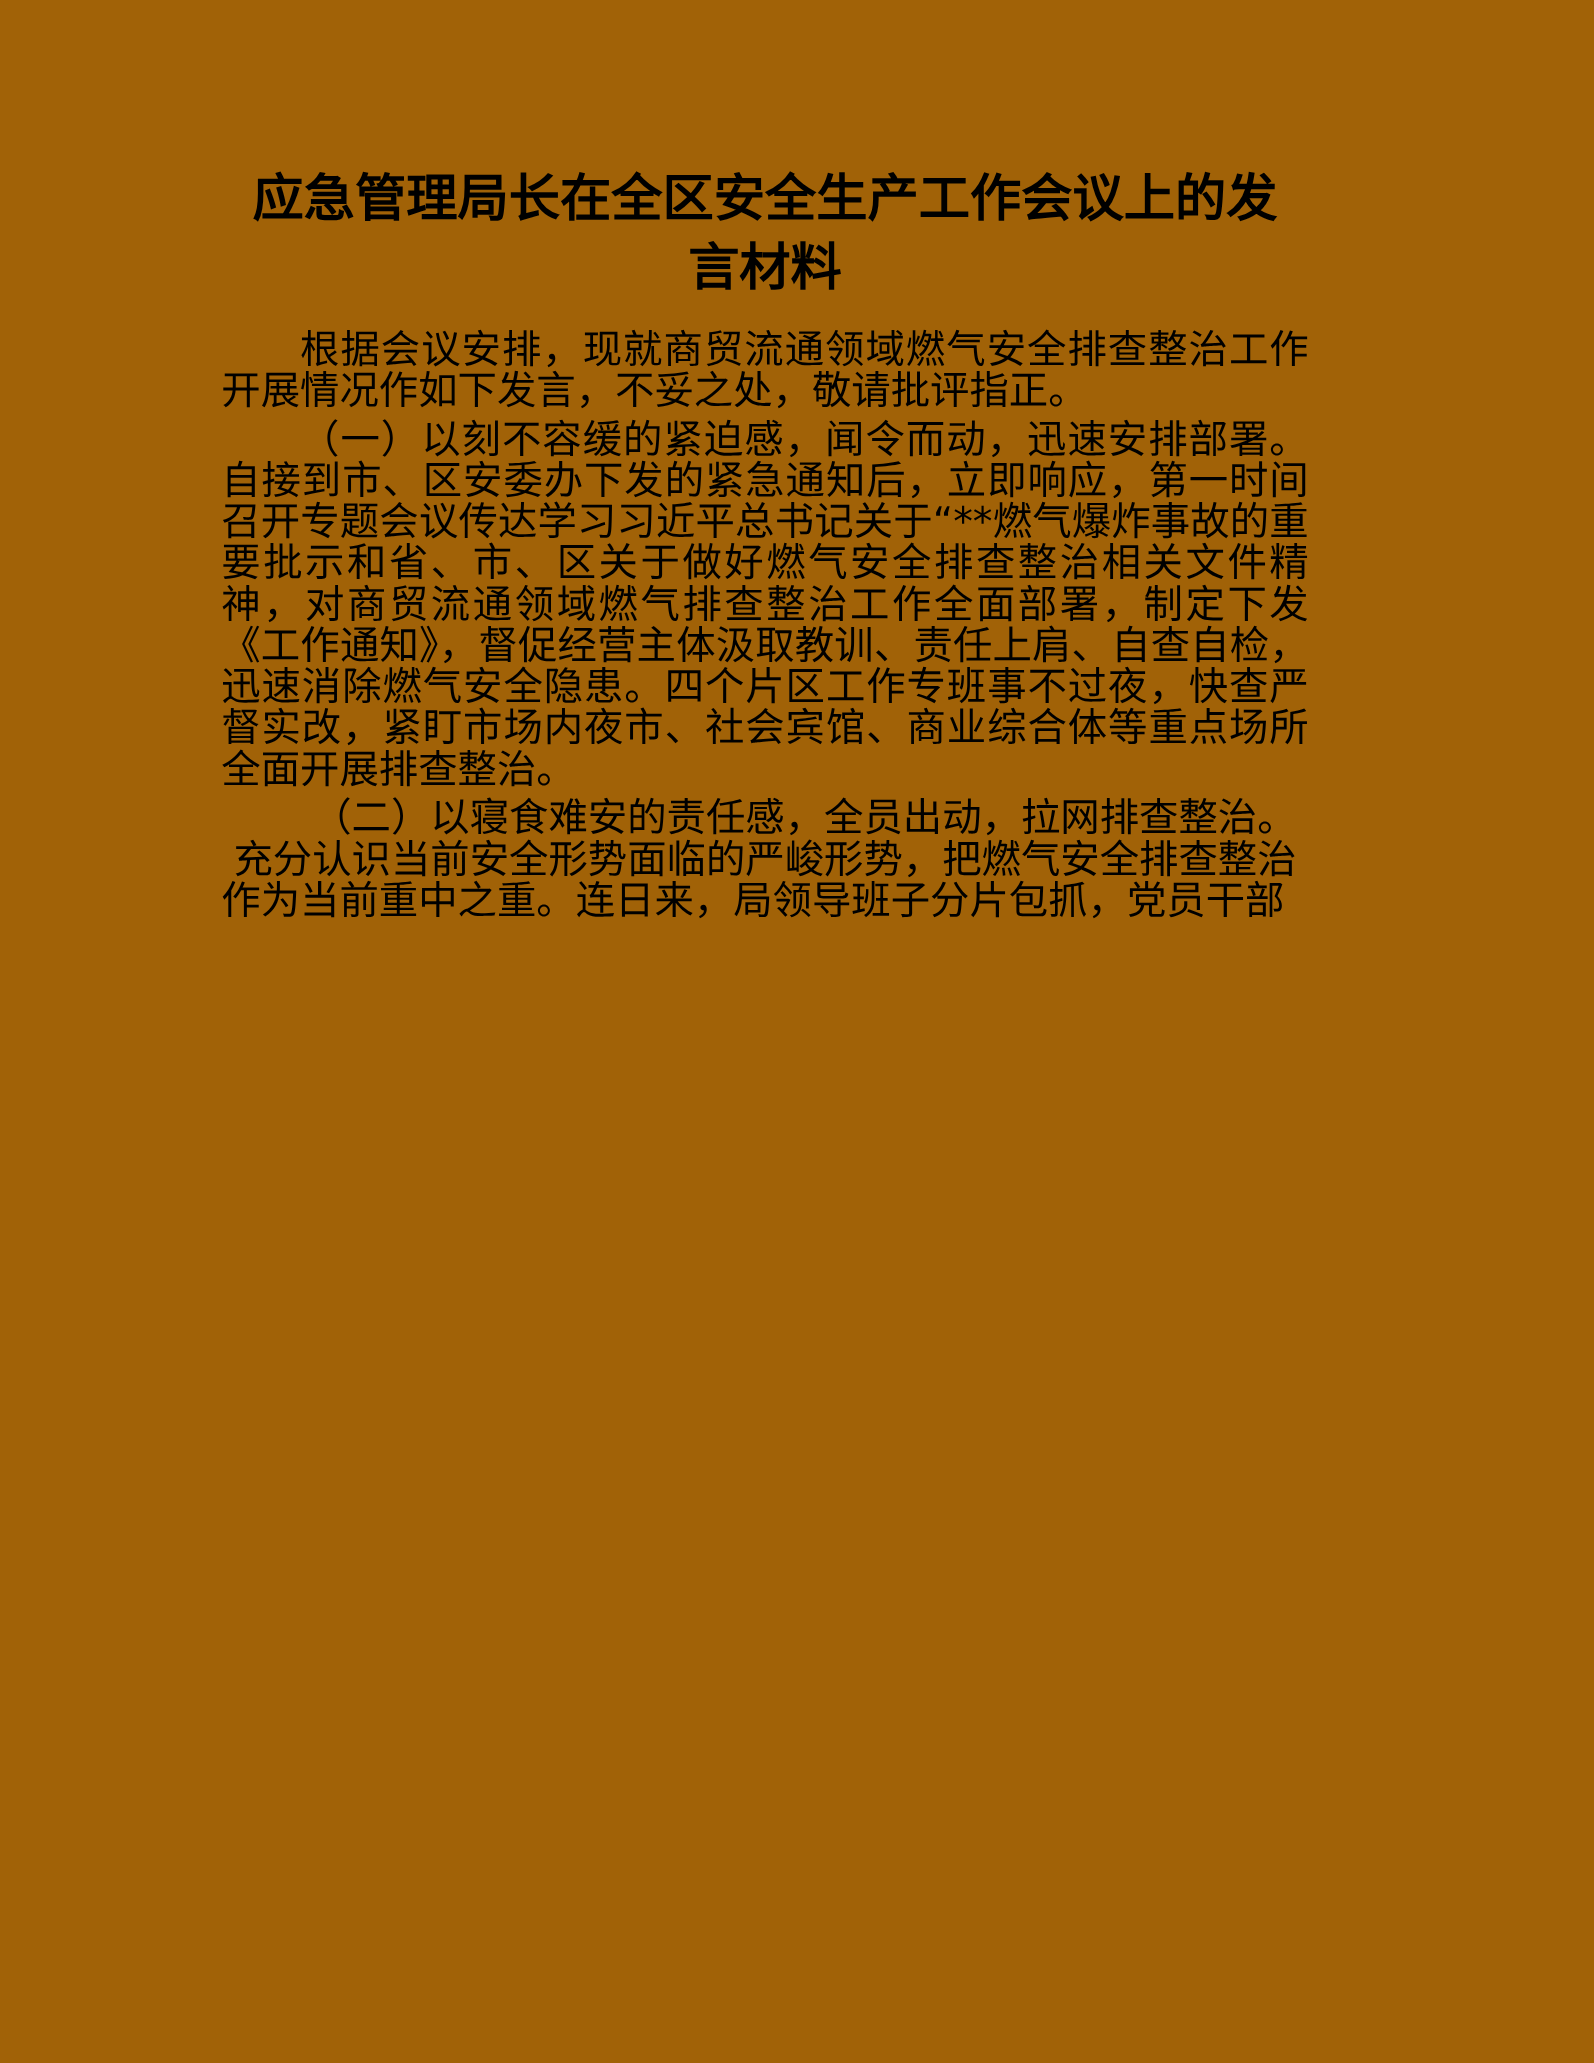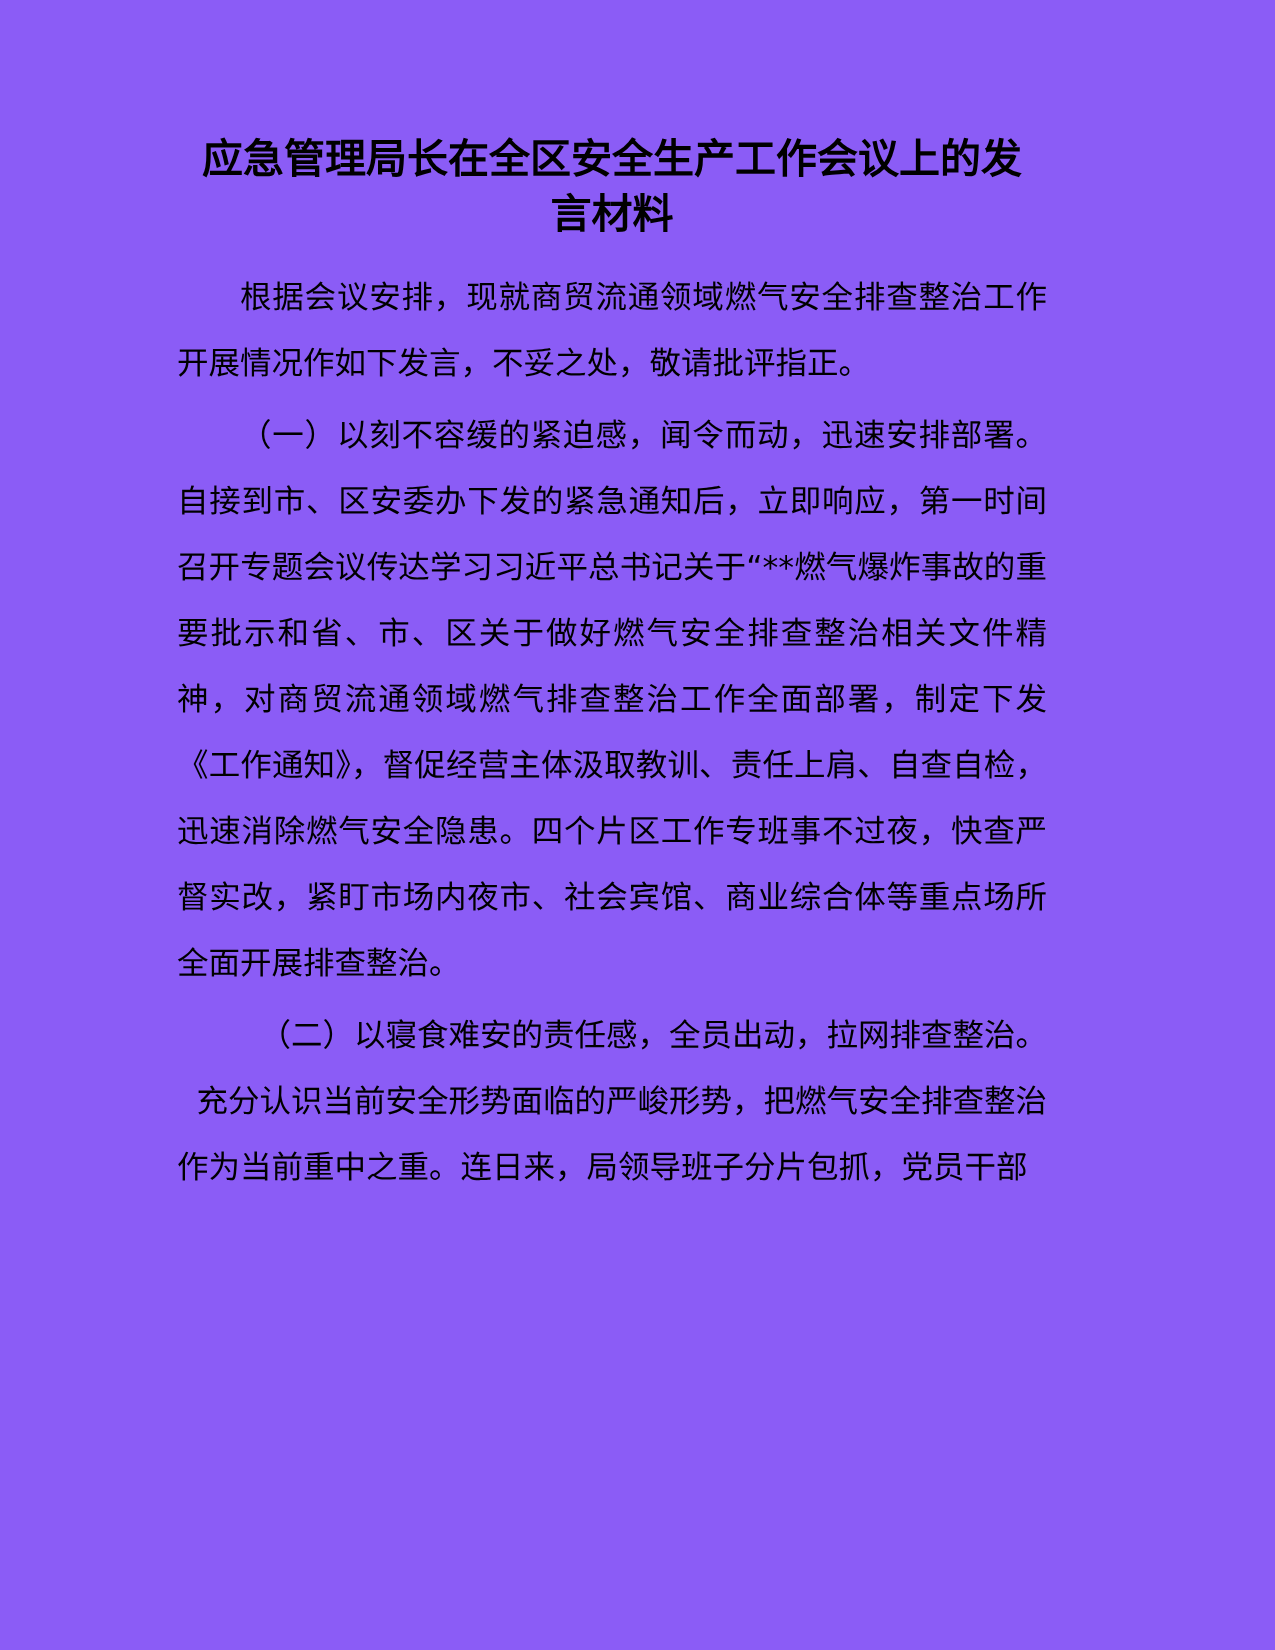--- a/index.html
+++ b/index.html
@@ -14,21 +14,21 @@
     overflow: hidden;
     font-family: "DejaVu Sans", "Liberation Sans", sans-serif;
     color: #000000;
     -webkit-font-smoothing: antialiased;
   }
 
   .page {
     position: relative;
     width: 1275px;
     height: 1650px;
-    background: #8b5cf6;
+    background: #a16207;
     box-sizing: border-box;
   }
 
   .page-body {
     position: absolute;
     left: 177px;
     top: 132px;
     width: 870px;
   }
 
@@ -38,36 +38,36 @@
     line-height: 1.34;
     text-align: center;
     letter-spacing: 0px;
     margin: 0 0 22px 0;
     padding: 0 6px;
     color: #000000;
   }
 
   .para {
     font-size: 31.5px;
-    line-height: 66px;
+    line-height: 33px;
     text-align: justify;
     text-justify: inter-ideograph;
     text-align-last: left;
     margin: 0 0 6px 0;
     text-indent: 63px;
     color: #000000;
     word-break: break-all;
   }
 
   .para.heading {
     margin-bottom: 6px;
   }
 
   .para.tail {
-    text-align: right;
+    text-align: center;
   }
 </style>
 </head>
 <body>
 
 <div class="page">
   <div class="page-body">
 
     <h1 class="doc-title">应急管理局长在全区安全生产工作会议上的发言材料</h1>
 

